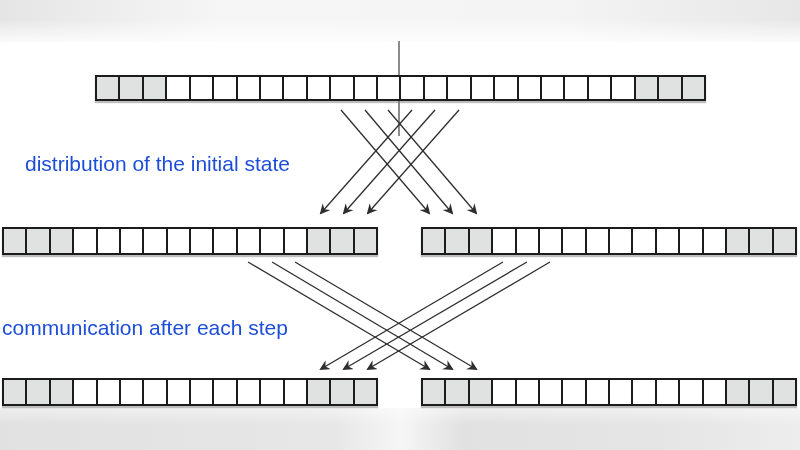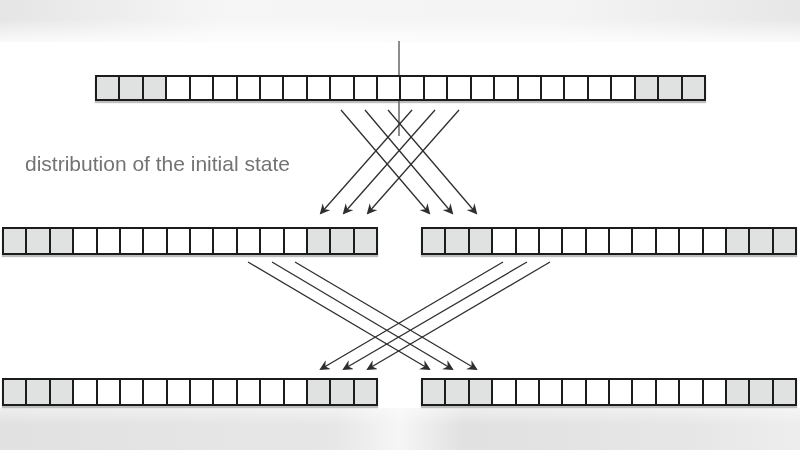--- a/index.html
+++ b/index.html
@@ -31,21 +31,21 @@
   #split-line{position:absolute;width:2px;background:var(--split);}
   .cell-array{
     position:absolute;display:grid;grid-auto-flow:column;grid-auto-columns:1fr;
     gap:2px;padding:2px;background:var(--cell-border);box-sizing:border-box;
     box-shadow:0 2px 1px rgba(110,110,110,0.45);
   }
   .cell{background:var(--cell-white);}
   .cell.gray{background:var(--cell-gray);}
   #arrow-layer{position:absolute;left:0;top:0;pointer-events:none;}
   .label{
-    position:absolute;color:#737373;font-size:21px;line-height:24px;white-space:nowrap;
+    position:absolute;color:#1d4ed8;font-size:21px;line-height:24px;white-space:nowrap;
   }
   #label-distribution{left:25px;top:152px;}
   #label-communication{left:2px;top:316px;}
 </style>
 </head>
 <body>
 
 <div id="stage">
   <div id="letterbox-top" class="letterbox"></div>
   <div id="letterbox-bottom" class="letterbox"></div>
@@ -166,13 +166,14 @@
       <line x1="459" y1="110" x2="368" y2="213" stroke="#2e2e2e" stroke-width="1.3" marker-end="url(#ah)"></line>
       <line x1="248" y1="262" x2="429" y2="369" stroke="#2e2e2e" stroke-width="1.3" marker-end="url(#ah)"></line>
       <line x1="272" y1="262" x2="452" y2="369" stroke="#2e2e2e" stroke-width="1.3" marker-end="url(#ah)"></line>
       <line x1="295" y1="262" x2="476" y2="369" stroke="#2e2e2e" stroke-width="1.3" marker-end="url(#ah)"></line>
       <line x1="503" y1="262" x2="321" y2="369" stroke="#2e2e2e" stroke-width="1.3" marker-end="url(#ah)"></line>
       <line x1="527" y1="262" x2="344" y2="369" stroke="#2e2e2e" stroke-width="1.3" marker-end="url(#ah)"></line>
       <line x1="550" y1="262" x2="368" y2="369" stroke="#2e2e2e" stroke-width="1.3" marker-end="url(#ah)"></line>
     </svg>
 
   <div id="label-distribution" class="label">distribution of the initial state</div>
+  <div id="label-communication" class="label">communication after each step</div>
 </div>
 
 </body></html>

